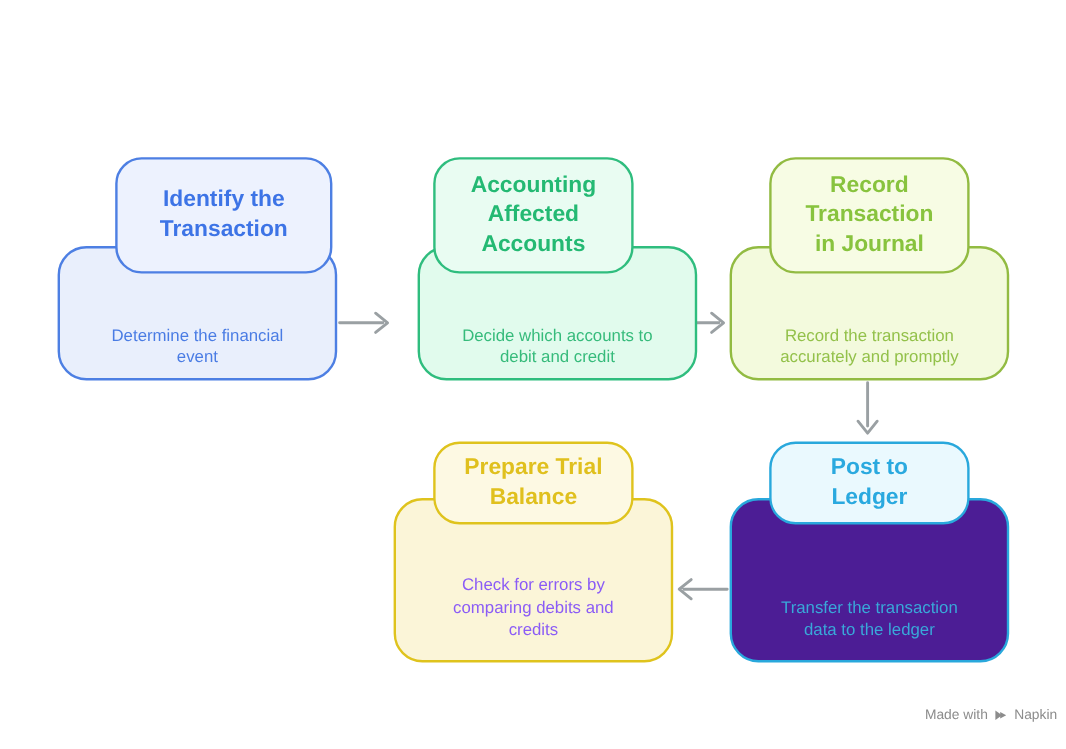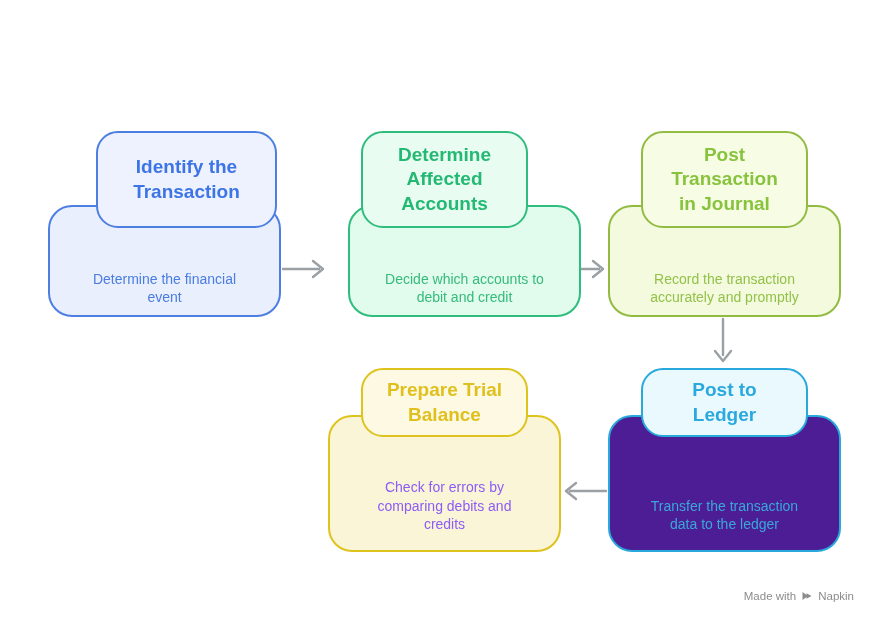--- a/index.html
+++ b/index.html
@@ -43,21 +43,21 @@
   
   .n4 .node-body{left:608px;top:415px;width:233px;height:137px;padding:24px 12px 16px;}
   .n4 .node-head{left:641px;top:368px;width:167px;height:69px;}
   .n5 .node-body{left:328px;top:415px;width:233px;height:137px;padding:24px 12px 16px;}
   .n5 .node-head{left:361px;top:368px;width:167px;height:69px;}
 
   .edges{position:absolute;left:0;top:0;pointer-events:none;}
   .edges path{fill:none;stroke:currentColor;stroke-width:2.4;stroke-linecap:round;stroke-linejoin:round;}
 
   .watermark{
-    position:absolute;right:34px;bottom:22px;
+    position:absolute;right:7px;bottom:22px;
     display:flex;align-items:center;gap:5px;
     font-size:11.5px;font-weight:500;
   }
   .watermark svg{display:block;}
 </style>
 </head>
 <body>
 
 <div class="canvas" style="background-color: rgb(255, 255, 255);">
 
@@ -87,33 +87,33 @@
 Transaction</div>
     </div>
   </div>
 
   <div class="node n2">
     <div class="node-body" style="background-color: rgb(225, 251, 237); border-color: rgb(47, 189, 126);">
       <div class="node-desc" style="color: rgb(54, 187, 123);">Decide which accounts to
 debit and credit</div>
     </div>
     <div class="node-head" style="background-color: rgb(233, 252, 242); border-color: rgb(47, 189, 126);">
-      <div class="node-title" style="color: rgb(36, 185, 115);">Determine
+      <div class="node-title" style="color: rgb(36, 185, 115);">Accounting
 Affected
 Accounts</div>
     </div>
   </div>
 
   <div class="node n3">
     <div class="node-body" style="background-color: rgb(243, 250, 221); border-color: rgb(146, 187, 66);">
       <div class="node-desc" style="color: rgb(147, 193, 74);">Record the transaction
 accurately and promptly</div>
     </div>
     <div class="node-head" style="background-color: rgb(247, 252, 228); border-color: rgb(146, 187, 66);">
-      <div class="node-title" style="color: rgb(136, 195, 62);">Post
+      <div class="node-title" style="color: rgb(136, 195, 62);">Record
 Transaction
 in Journal</div>
     </div>
   </div>
 
   <div class="node n4">
     <div class="node-body" style="background-color: #4c1d95; border-color: rgb(41, 168, 220);">
       <div class="node-desc" style="color: rgb(57, 168, 217);">Transfer the transaction
 data to the ledger</div>
     </div>

